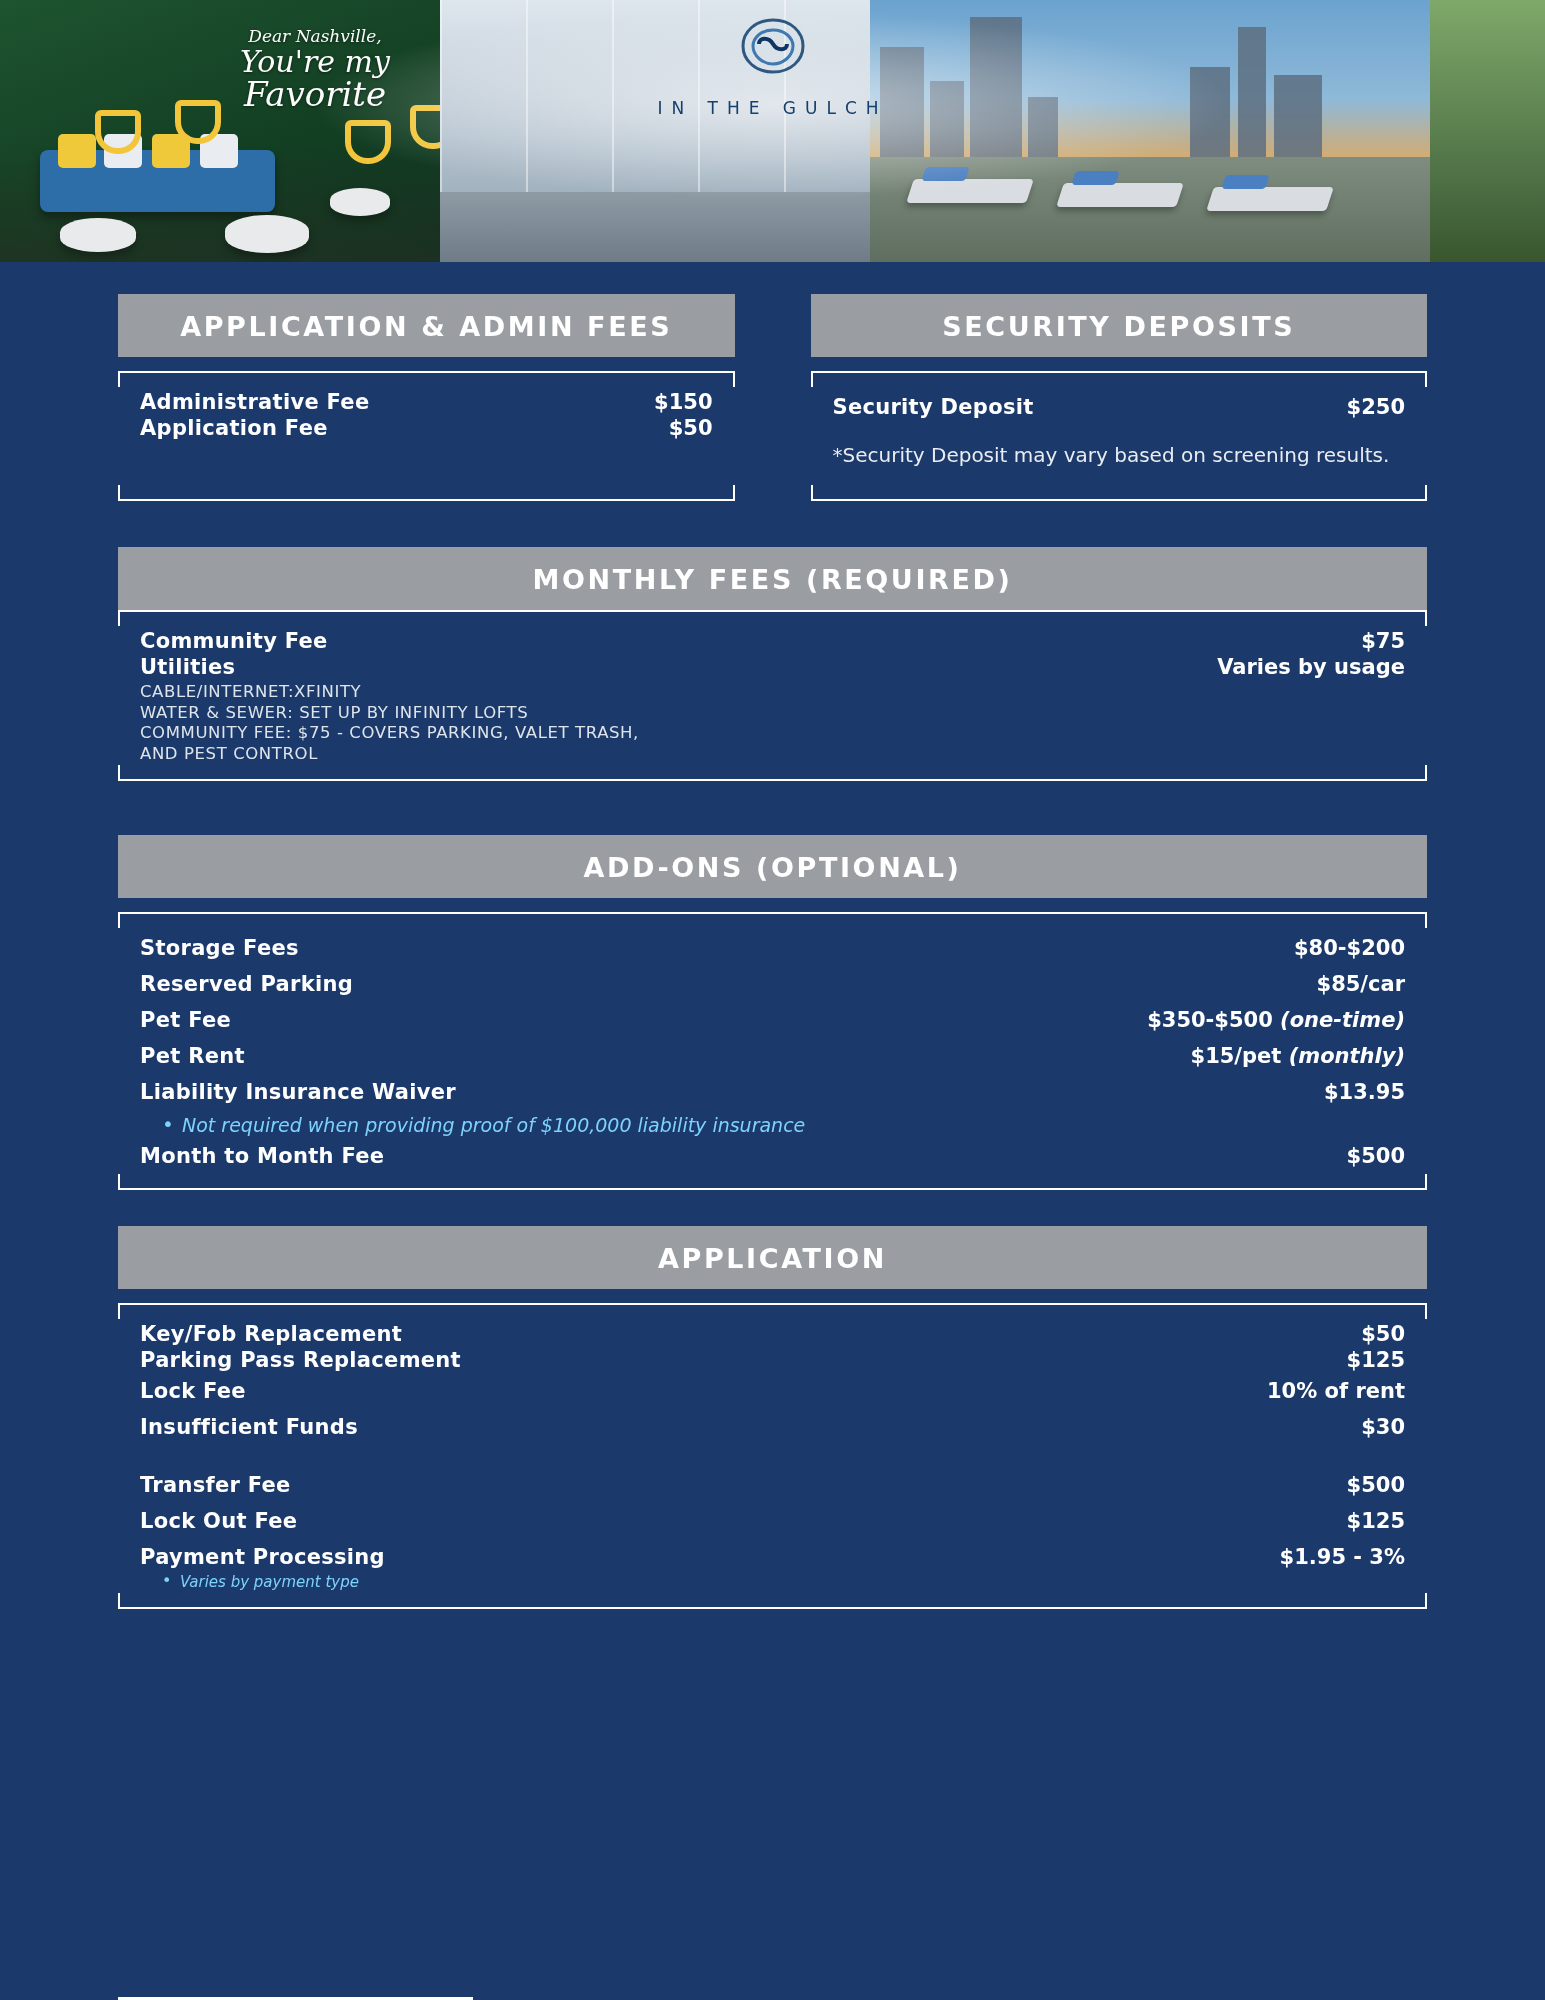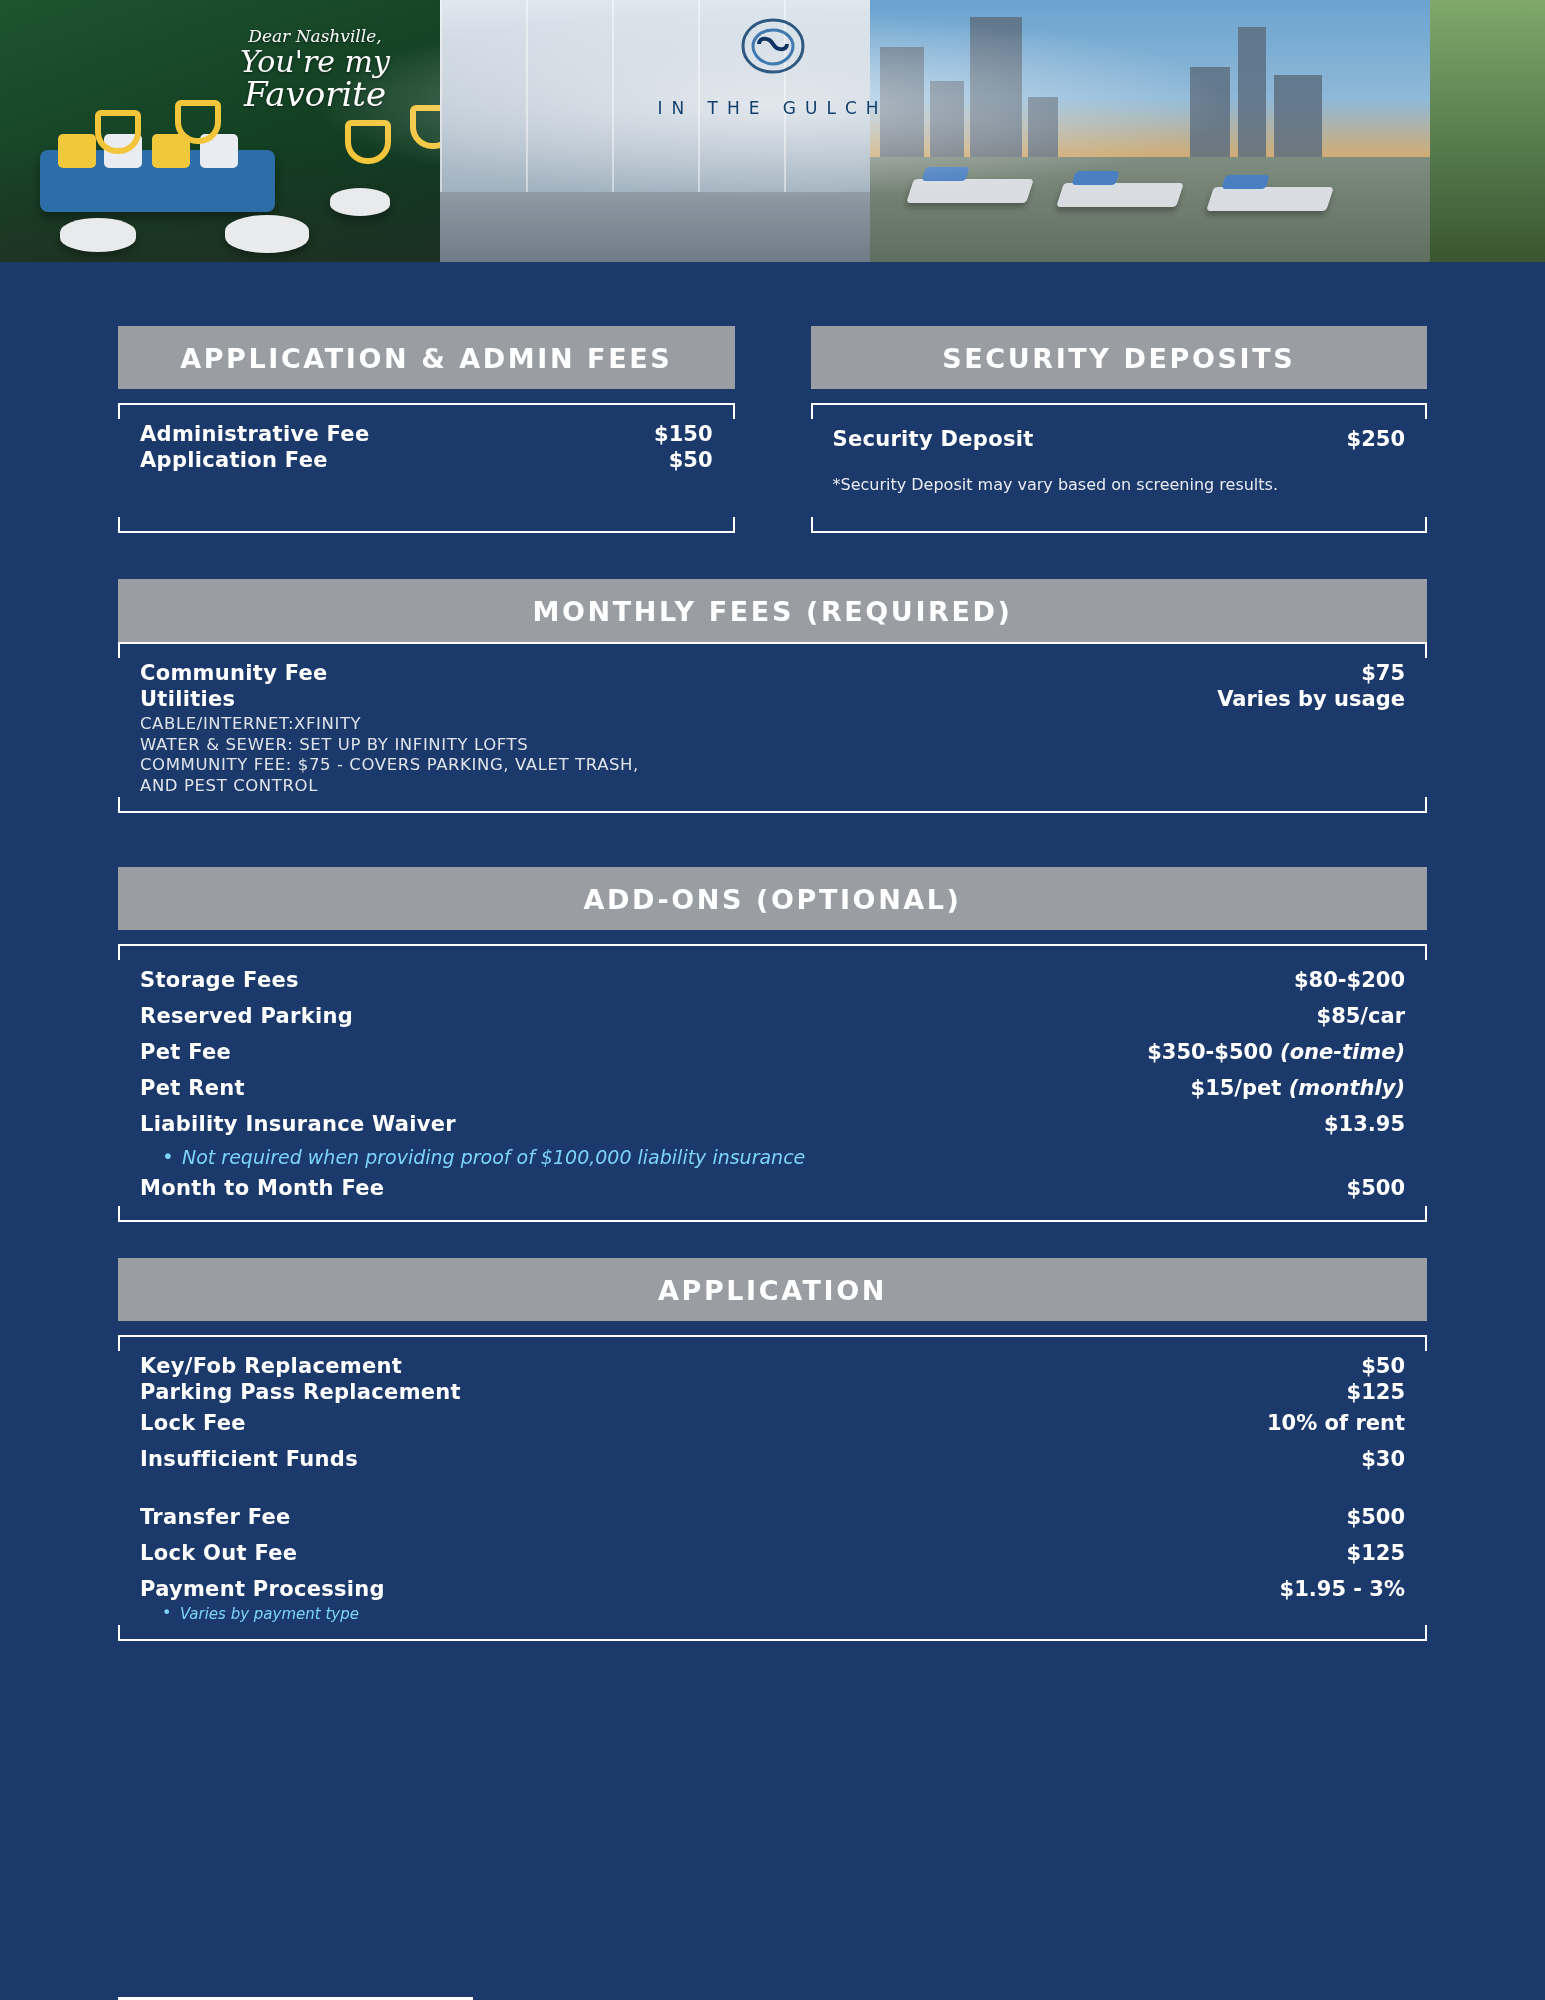--- a/index.html
+++ b/index.html
@@ -183,21 +183,21 @@
     padding: 6px 0;
   }
   .row.tight { padding: 1px 0; }
   .row .label { letter-spacing: .3px; }
   .row .value { white-space: nowrap; }
   .row .value em { font-style: italic; }
 
   .note {
     color: #e9ecf1;
     font-family: "DejaVu Sans", sans-serif;
-    font-size: 16px;
+    font-size: 20px;
     font-weight: 400;
     padding-top: 18px;
   }
 
   .sublines {
     color: #dfe4ea;
     font-family: "DejaVu Sans", sans-serif;
     font-size: 16.5px;
     letter-spacing: .6px;
     line-height: 1.25;
@@ -217,21 +217,21 @@
     position: absolute; left: 22px; top: 2px;
     font-size: 20px;
   }
   .bullet.small { font-size: 15px; padding-left: 40px; }
   .bullet.small:before { left: 22px; font-size: 16px; }
 
   .two-col {
     display: flex;
     gap: 76px;
   }
-  .col { flex: 1; margin-top: 32px; }
+  .col { flex: 1; }
 
   .block-gap-a { height: 36px; }
   .block-gap-b { height: 46px; }
   .block-gap-c { height: 54px; }
   .top-gap { height: 32px; }
 
   .spacer-sm { height: 14px; }
   .footer-line{
     position:absolute; left: 118px; bottom: 0; width: 355px; height: 3px;
     background:#ffffff;

